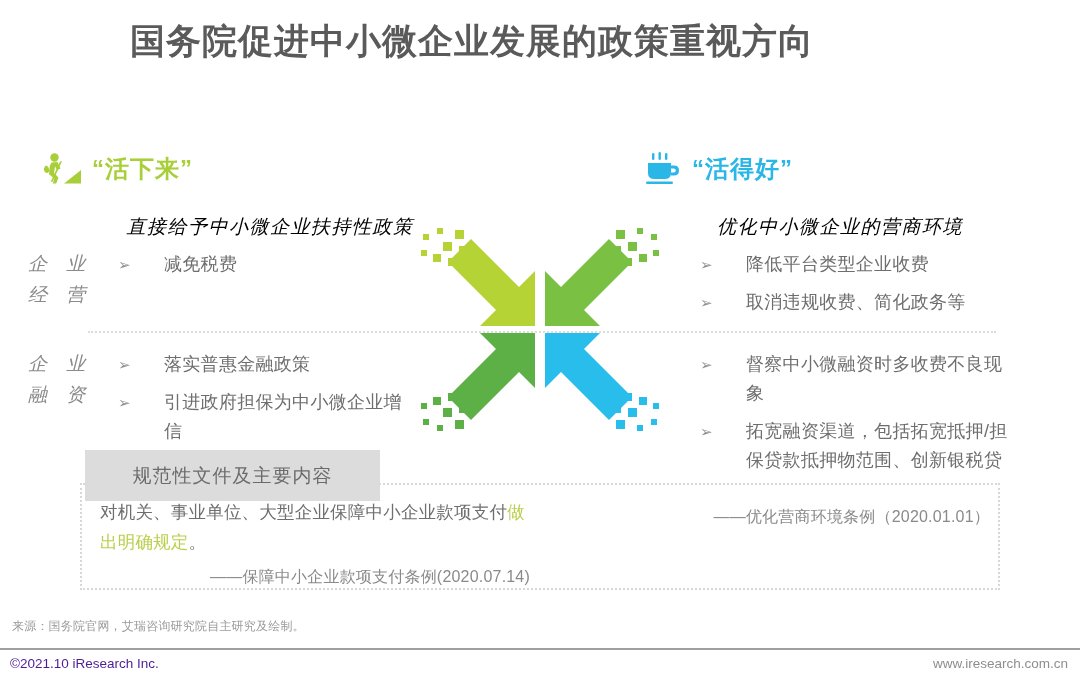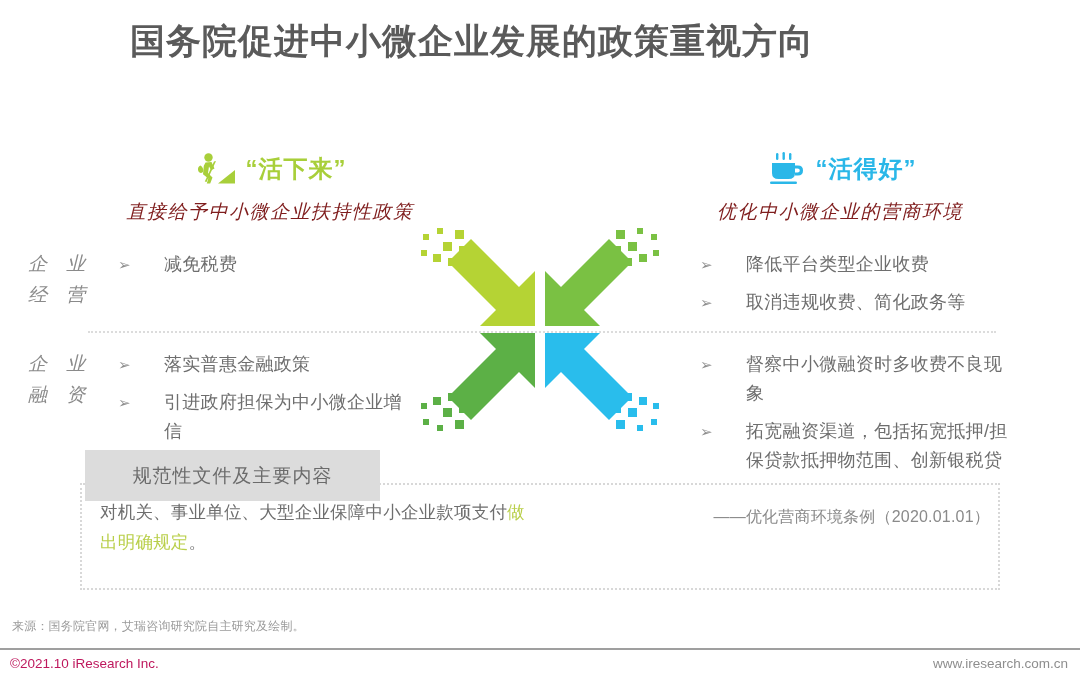--- a/index.html
+++ b/index.html
@@ -35,38 +35,37 @@
   .col-head {
     position: absolute;
     text-align: center;
   }
   #head-left  { left: 40px;  top: 148px; width: 460px; }
   #head-right { left: 640px; top: 148px; width: 400px; }
 
   .head-row {
     display: flex;
     align-items: center;
-    justify-content: center;
     gap: 10px;
     height: 42px;
   }
   .head-title {
     font-size: 24px;
     font-weight: bold;
     letter-spacing: 1px;
     white-space: nowrap;
   }
   #title-left  { color: #a8cf3a; }
   #title-right { color: #2ab7e8; }
 
   .head-sub {
-    margin-top: 9px;
+    margin-top: 24px;
     font-size: 19px;
     font-style: italic;
-    color: #7f1d1d;
+    color: #000000;
     letter-spacing: 1.5px;
     white-space: nowrap;
   }
 
   .icon-svg { display: block; }
 
   
   #divider {
     position: absolute;
     left: 88px;
@@ -188,21 +187,21 @@
     top: 648px;
     width: 1080px;
     height: 2px;
     background: #9f9f9f;
   }
   #footer-left {
     position: absolute;
     left: 10px;
     top: 656px;
     font-size: 13.5px;
-    color: #be185d;
+    color: #4c1d95;
   }
   #footer-right {
     position: absolute;
     right: 12px;
     top: 656px;
     font-size: 13.5px;
     color: #8e8e8e;
   }
 </style>
 </head>
@@ -353,20 +352,21 @@
 
 <div id="panel"></div>
 <div id="panel-tab">
   <span id="panel-tab-text">规范性文件及主要内容</span>
 </div>
 
 <div class="panel-col" id="panel-col-left">
   <div>
     <span>对机关、事业单位、大型企业保障中小企业款项支付</span><span class="hl">做出明确规定</span><span>。</span>
   </div>
+  <div class="cite">——保障中小企业款项支付条例(2020.07.14)</div>
 </div>
 
 <div class="panel-col" id="panel-col-right">
   <div class="cite">——优化营商环境条例（2020.01.01）</div>
 </div>
 
 <div id="source">来源：国务院官网，艾瑞咨询研究院自主研究及绘制。</div>
 <div id="footer-rule"></div>
 <div id="footer-left">©2021.10 iResearch Inc.</div>
 <div id="footer-right">www.iresearch.com.cn</div>

